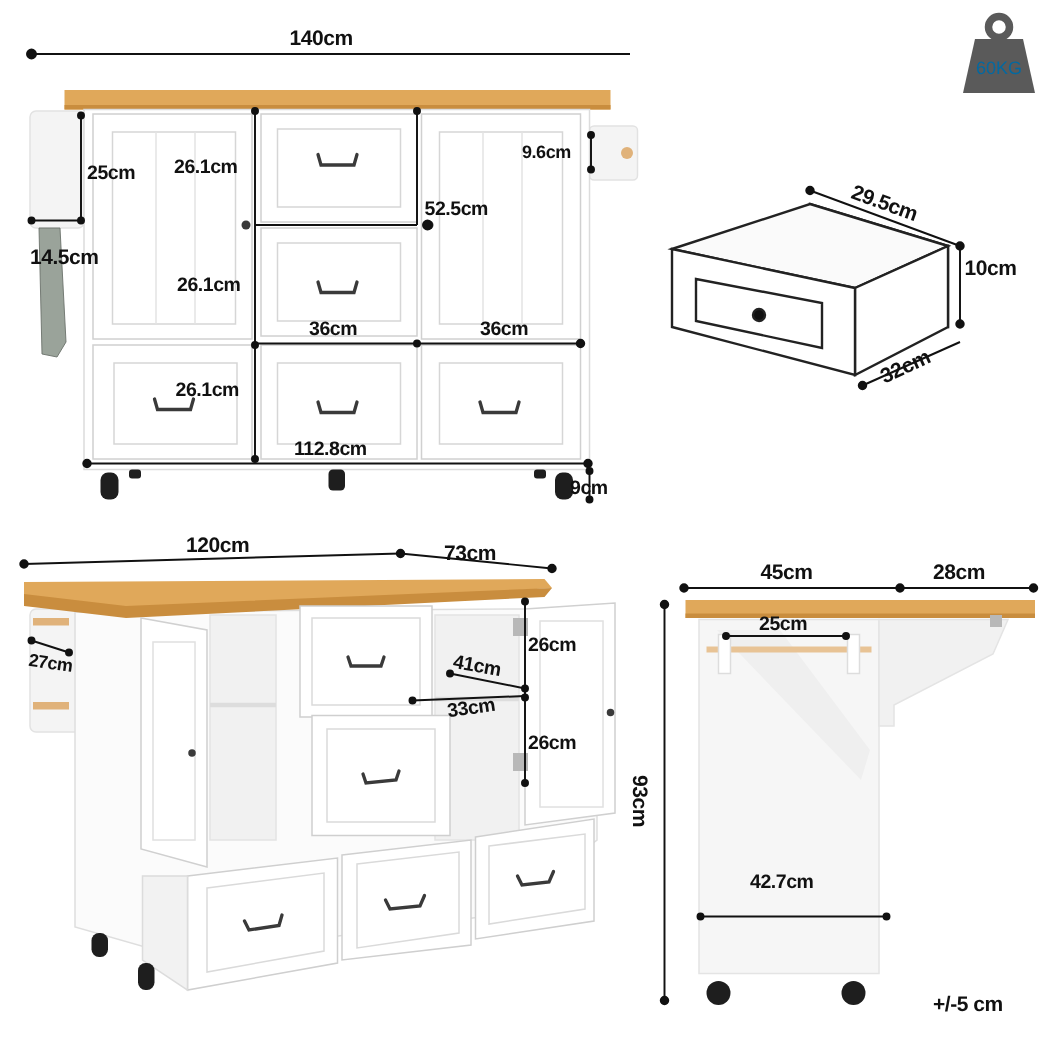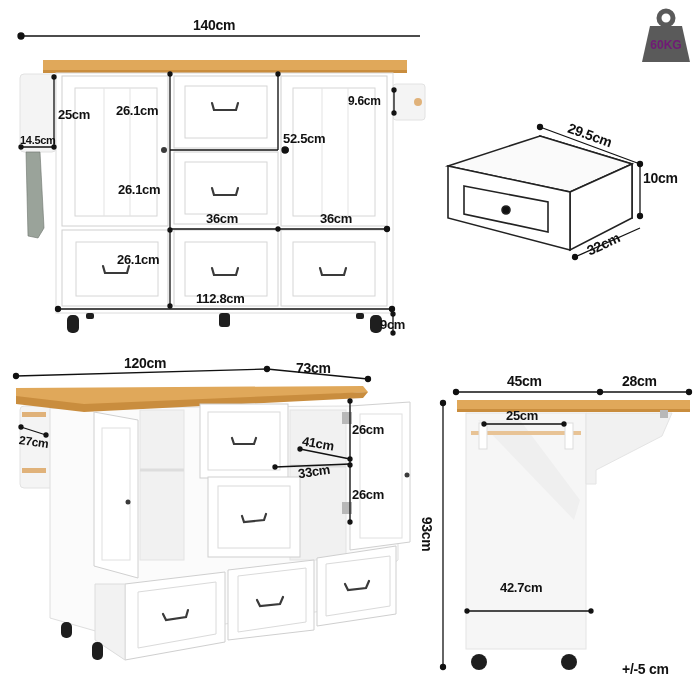--- a/index.html
+++ b/index.html
@@ -2,25 +2,25 @@
 <html><head>
 <meta charset="utf-8">
 <style>
   html, body { margin: 0; padding: 0; background: #ffffff; }
   body { width: 700px; height: 700px; position: relative; overflow: hidden;
          font-family: "Liberation Sans", "DejaVu Sans", sans-serif; color: #111; }
   .lbl { position: absolute; font-weight: bold; color: #111; white-space: nowrap; letter-spacing: -0.3px; }
   .l14 { font-size: 14px; }
   .l13 { font-size: 13px; }
   .l12 { font-size: 12px; }
-  .l9  { font-size: 11px; }
+  .l9  { font-size: 14px; margin-top: 29px; }
   svg.art { position: absolute; left: 0; top: 0; }
   .weight { position: absolute; left: 641px; top: 8px; width: 50px; height: 56px; }
   .weight-text { position: absolute; left: 0; top: 30px; width: 50px; text-align: center;
-                 font-size: 12px; font-weight: bold; color: #701a75; }
+                 font-size: 12px; font-weight: normal; color: #0369a1; }
 </style>
 </head>
 <body>
 
 <svg class="art" width="700" height="700" viewBox="0 0 700 700">
   <defs>
     <marker id="dot" viewBox="0 0 10 10" refX="5" refY="5" markerWidth="5" markerHeight="5">
       <circle cx="5" cy="5" r="4" fill="#111"></circle>
     </marker>
   </defs>

